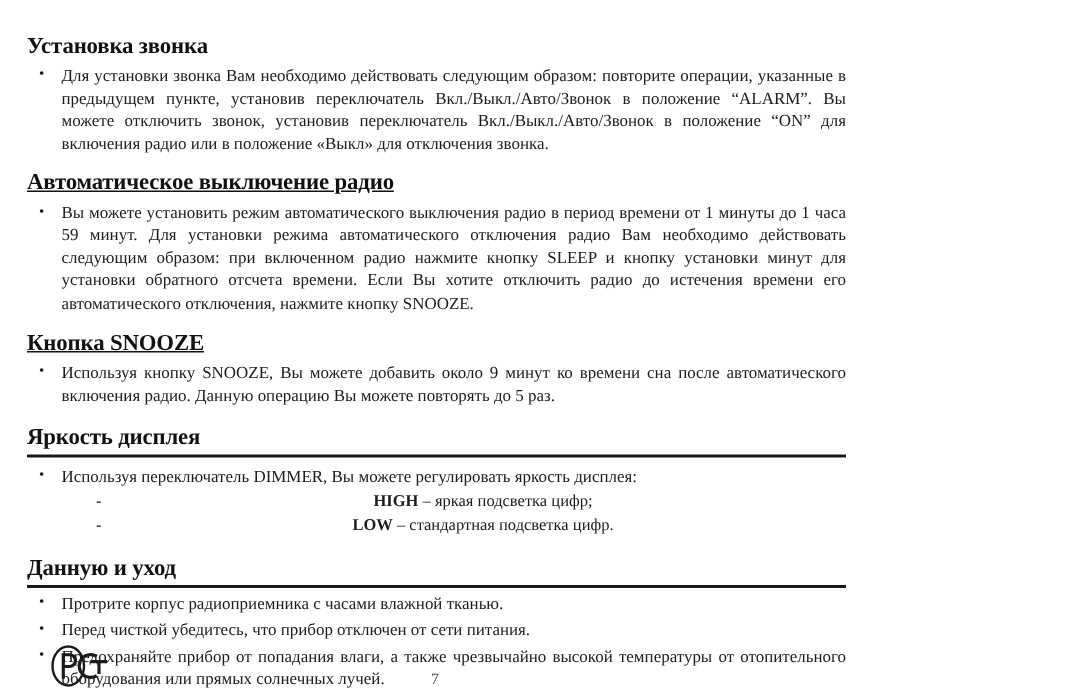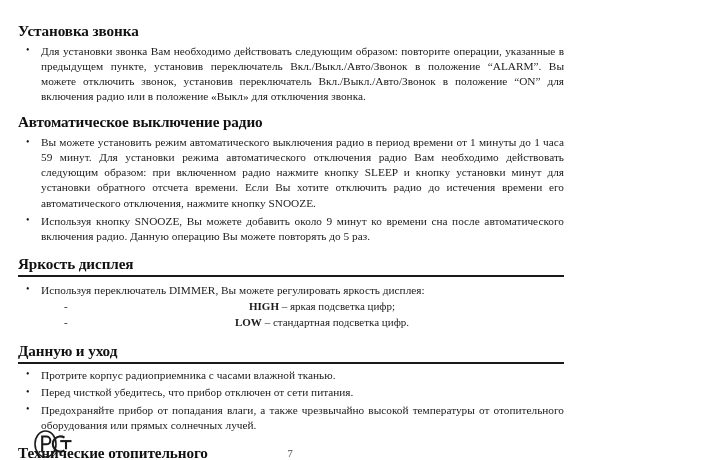--- a/index.html
+++ b/index.html
@@ -32,21 +32,21 @@
     color: #111111;
     margin: 0;
     padding: 0 0 1px 0;
     line-height: 1.18;
     white-space: nowrap;
   }
   .heading.ruled {
     border-bottom: 2.2px solid #1a1a1a;
     padding-bottom: 2px;
   }
-  .sec-gap-top { margin-top: 9px; }
+  .sec-gap-top { margin-top: 9px; text-decoration: underline; }
   .sec-gap-top-lg { margin-top: 11px; font-family: Liberation Serif, serif; }
 
   
   ul.bullets {
     list-style: none;
     margin: 3px 0 0 0;
     padding: 0;
   }
   ul.bullets > li {
     position: relative;
@@ -173,20 +173,21 @@
   <h2 class="heading">Установка звонка</h2>
   <ul class="bullets">
     <li>Для установки звонка Вам необходимо действовать следующим образом: повторите операции, указанные в предыдущем пункте, установив переключатель Вкл./Выкл./Авто/Звонок в положение “ALARM”. Вы можете отключить звонок, установив переключатель Вкл./Выкл./Авто/Звонок в положение “ON” для включения радио или в положение «Выкл» для отключения звонка.</li>
   </ul>
 
   <h2 class="heading sec-gap-top">Автоматическое выключение радио</h2>
   <ul class="bullets">
     <li>Вы можете установить режим автоматического выключения радио в период времени от 1 минуты до 1 часа 59 минут. Для установки режима автоматического отключения радио Вам необходимо действовать следующим образом: при включенном радио нажмите кнопку SLEEP и кнопку установки минут для установки обратного отсчета времени. Если Вы хотите отключить радио до истечения времени его автоматического отключения, нажмите кнопку SNOOZE.</li>
   </ul>
 
+  <h2 class="heading sec-gap-top">Кнопка SNOOZE</h2>
   <ul class="bullets">
     <li>Используя кнопку SNOOZE, Вы можете добавить около 9 минут ко времени сна после автоматического включения радио. Данную операцию Вы можете повторять до 5 раз.</li>
   </ul>
 
   <h2 class="heading ruled sec-gap-top-lg">Яркость дисплея</h2>
   <ul class="bullets" style="margin-top:6px;">
     <li>Используя переключатель DIMMER, Вы можете регулировать яркость дисплея:</li>
   </ul>
   <ul class="dashes">
     <li><b>HIGH</b><span> – яркая подсветка цифр;</span></li>

